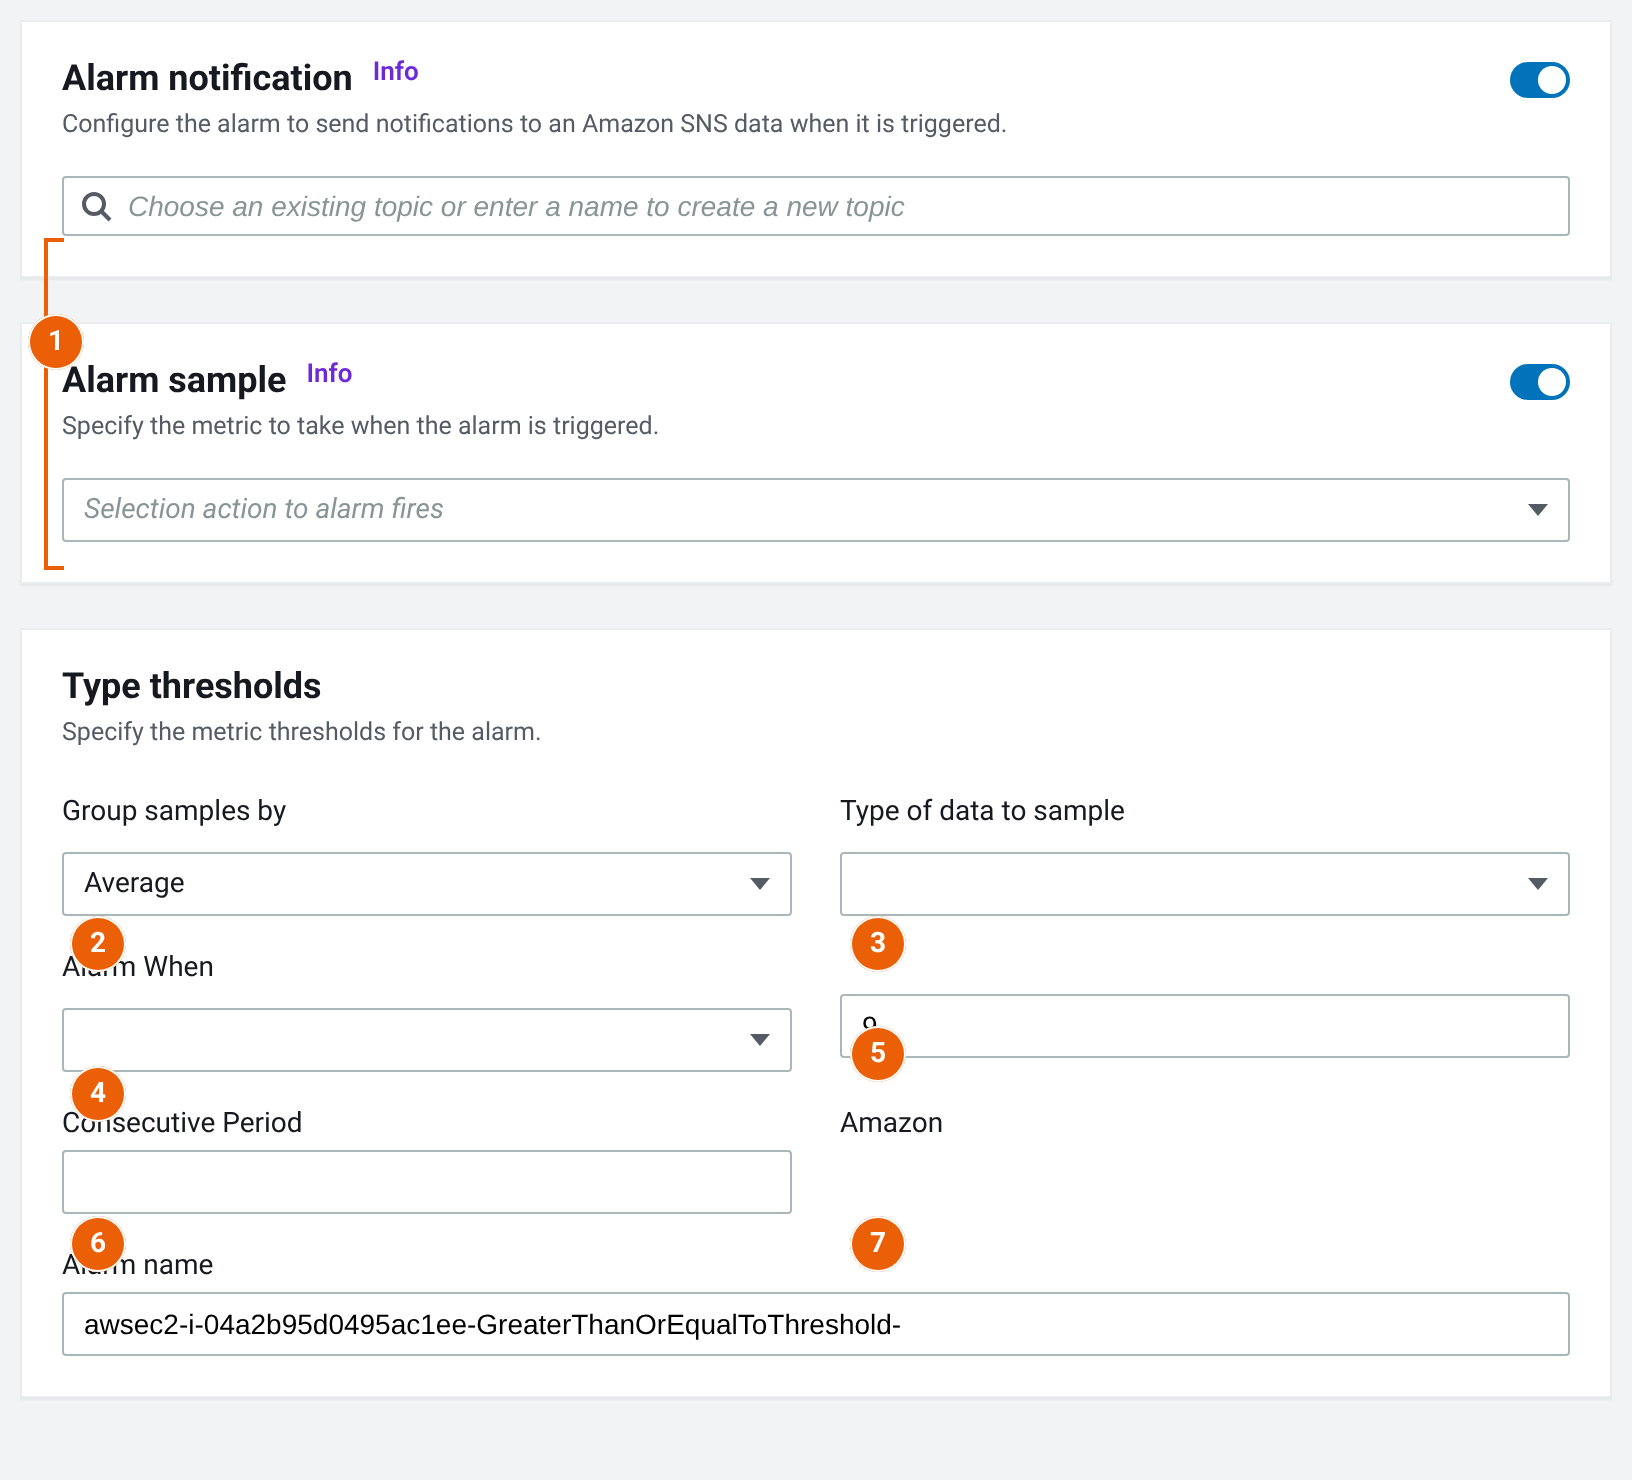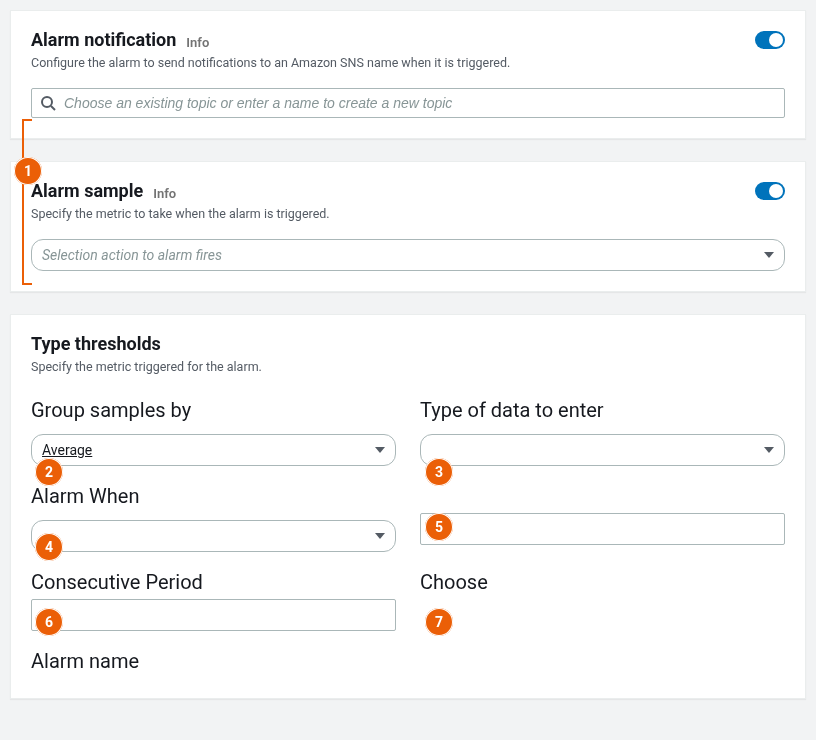--- a/index.html
+++ b/index.html
@@ -16,28 +16,28 @@
     border: 1px solid #eaeded;
     box-shadow: 0 1px 1px rgba(0,0,0,0.05);
     margin-bottom: 22px;
     padding: 18px 20px 20px 20px;
   }
   .card-header {
     display: flex;
     align-items: center;
     justify-content: space-between;
   }
-  .title-row { display:flex; align-items: flex-end; gap: 10px; }
+  .title-row { display:flex; align-items: flex-start; gap: 10px; }
   .card-title {
     font-size: 18px;
     font-weight: 700;
     color: #16191f;
   }
   .info-link {
-    color: #737373;
+    color: #6d28d9;
     font-size: 13px;
     font-weight: 600;
     cursor: pointer;
   }
   .card-desc {
     font-size: 12.5px;
     color: #545b64;
     margin-top: 5px;
   }
   .toggle {
@@ -73,21 +73,21 @@
     border: none;
     outline: none;
     flex: 1;
     font-size: 14px;
     color: #be185d;
   }
   .search-input::placeholder { color:#879596; font-style: italic; }
   .select-wrap {
     margin-top: 18px;
     border: 1px solid #aab7b8;
-    border-radius: 12px;
+    border-radius: 2px;
     display: flex;
     align-items: center;
     justify-content: space-between;
     padding: 6px 10px;
     cursor: pointer;
     background: #fff;
     height: 32px;
   }
   .select-placeholder {
     font-size: 14px;
@@ -103,26 +103,26 @@
   }
   .thresholds-grid {
     display: grid;
     grid-template-columns: 1fr 1fr;
     column-gap: 24px;
     row-gap: 18px;
     margin-top: 24px;
   }
   .field {}
   .field-label {
-    font-size: 20px;
+    font-size: 14px;
     color: #16191f;
     margin-bottom: 5px;
     display: block;
   }
-  .field .select-wrap { margin-top: 12px; text-decoration: underline; }
+  .field .select-wrap { margin-top: 12px; }
   .text-input {
     width: 100%;
     border: 1px solid #aab7b8;
     border-radius: 2px;
     padding: 6px 10px;
     font-size: 14px;
     height: 32px;
     outline: none;
   }
   .full { grid-column: 1 / -1; }
@@ -156,21 +156,21 @@
 <body>
 
 <div class="card">
   <div class="card-header">
     <div class="title-row">
       <span class="card-title">Alarm notification</span>
       <span class="info-link">Info</span>
     </div>
     <div class="toggle"></div>
   </div>
-  <div class="card-desc">Configure the alarm to send notifications to an Amazon SNS name when it is triggered.</div>
+  <div class="card-desc">Configure the alarm to send notifications to an Amazon SNS data when it is triggered.</div>
   <div class="search-wrap">
     <svg width="16" height="16" viewBox="0 0 16 16" fill="none" stroke="#545b64" stroke-width="2">
       <circle cx="7" cy="7" r="5"></circle>
       <line x1="11" y1="11" x2="15" y2="15"></line>
     </svg>
     <input class="search-input" type="text" placeholder="Choose an existing topic or enter a name to create a new topic" style="">
   </div>
 </div>
 
 <div class="card">
@@ -183,34 +183,34 @@
   </div>
   <div class="card-desc">Specify the metric to take when the alarm is triggered.</div>
   <div class="select-wrap">
     <span class="select-placeholder">Selection action to alarm fires</span>
     <span class="caret"></span>
   </div>
 </div>
 
 <div class="card">
   <span class="card-title">Type thresholds</span>
-  <div class="card-desc">Specify the metric triggered for the alarm.</div>
+  <div class="card-desc">Specify the metric thresholds for the alarm.</div>
 
   <div class="thresholds-grid">
 
     <div class="field">
       <label class="field-label">Group samples by</label>
       <div class="select-wrap">
         <span class="select-value">Average</span>
         <span class="caret"></span>
       </div>
     </div>
 
     <div class="field">
-      <label class="field-label">Type of data to enter</label>
+      <label class="field-label">Type of data to sample</label>
       <div class="select-wrap">
         <span class="select-value"></span>
         <span class="caret"></span>
       </div>
     </div>
 
     <div class="field">
       <label class="field-label">Alarm When</label>
       <div class="select-wrap">
         <span class="select-value"></span>
@@ -222,25 +222,26 @@
       <label class="field-label">&nbsp;</label>
       <input class="text-input" type="text" value="9" style="">
     </div>
 
     <div class="field">
       <label class="field-label">Consecutive Period</label>
       <input class="text-input" type="text" value="" style="">
     </div>
 
     <div class="field">
-      <label class="field-label">Choose</label>
+      <label class="field-label">Amazon</label>
     </div>
 
     <div class="field full">
       <label class="field-label">Alarm name</label>
+      <input class="text-input" type="text" value="awsec2-i-04a2b95d0495ac1ee-GreaterThanOrEqualToThreshold-" style="">
     </div>
 
   </div>
 </div>
 
 <div class="connector conn-v" style="left:22px; top:119px; height:164px;"></div>
 <div class="connector conn-h" style="left:22px; top:119px; width:10px;"></div>
 <div class="connector conn-h" style="left:22px; top:283px; width:10px;"></div>
 <div class="marker" style="left:14px; top:157px;">1</div>
 

